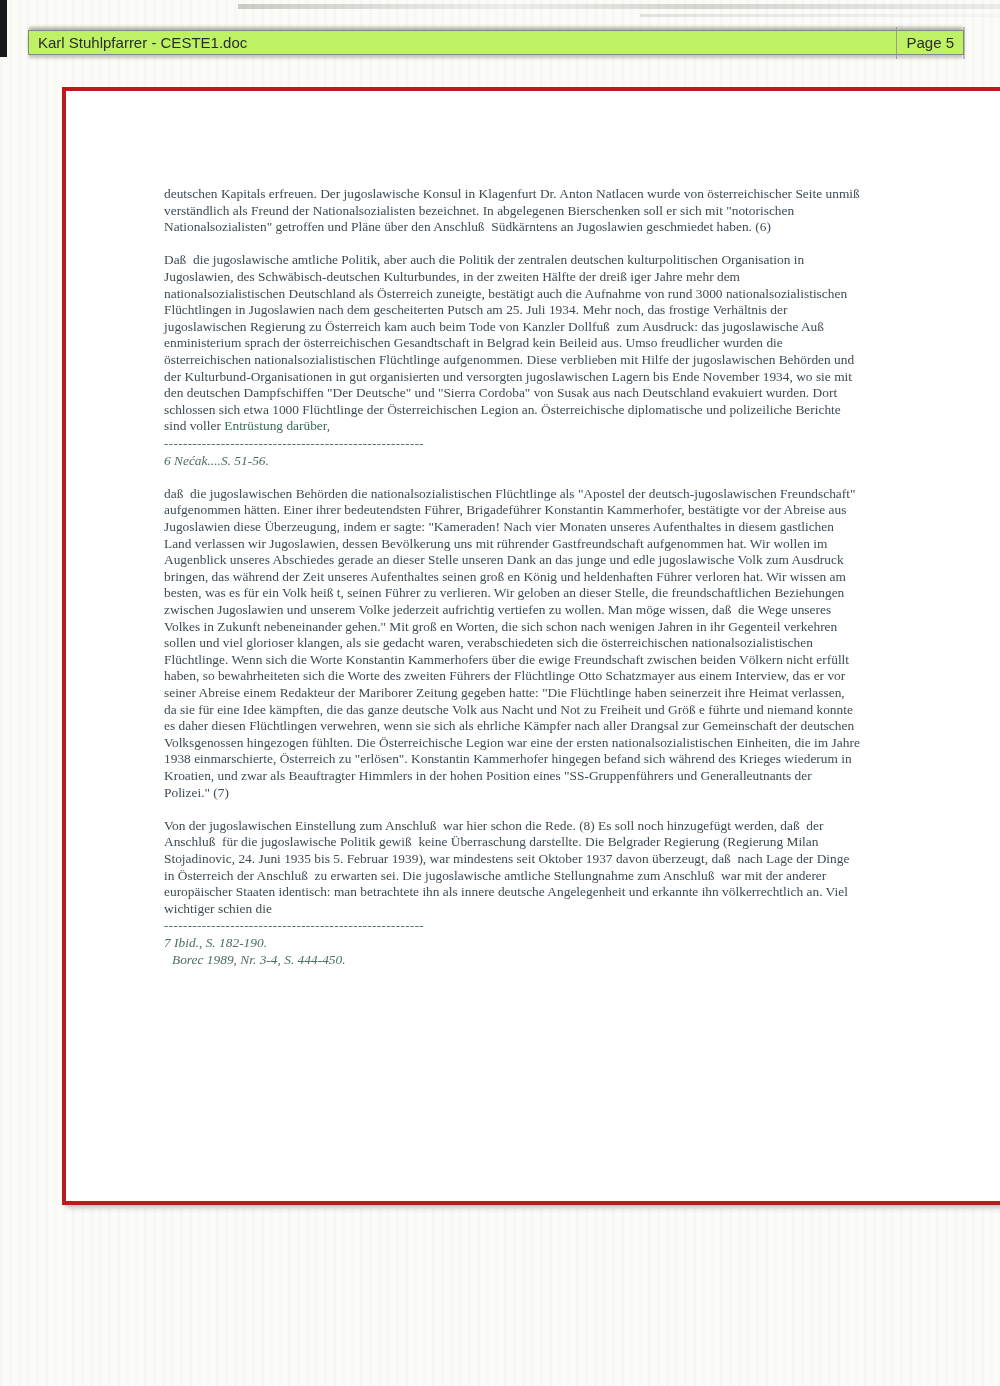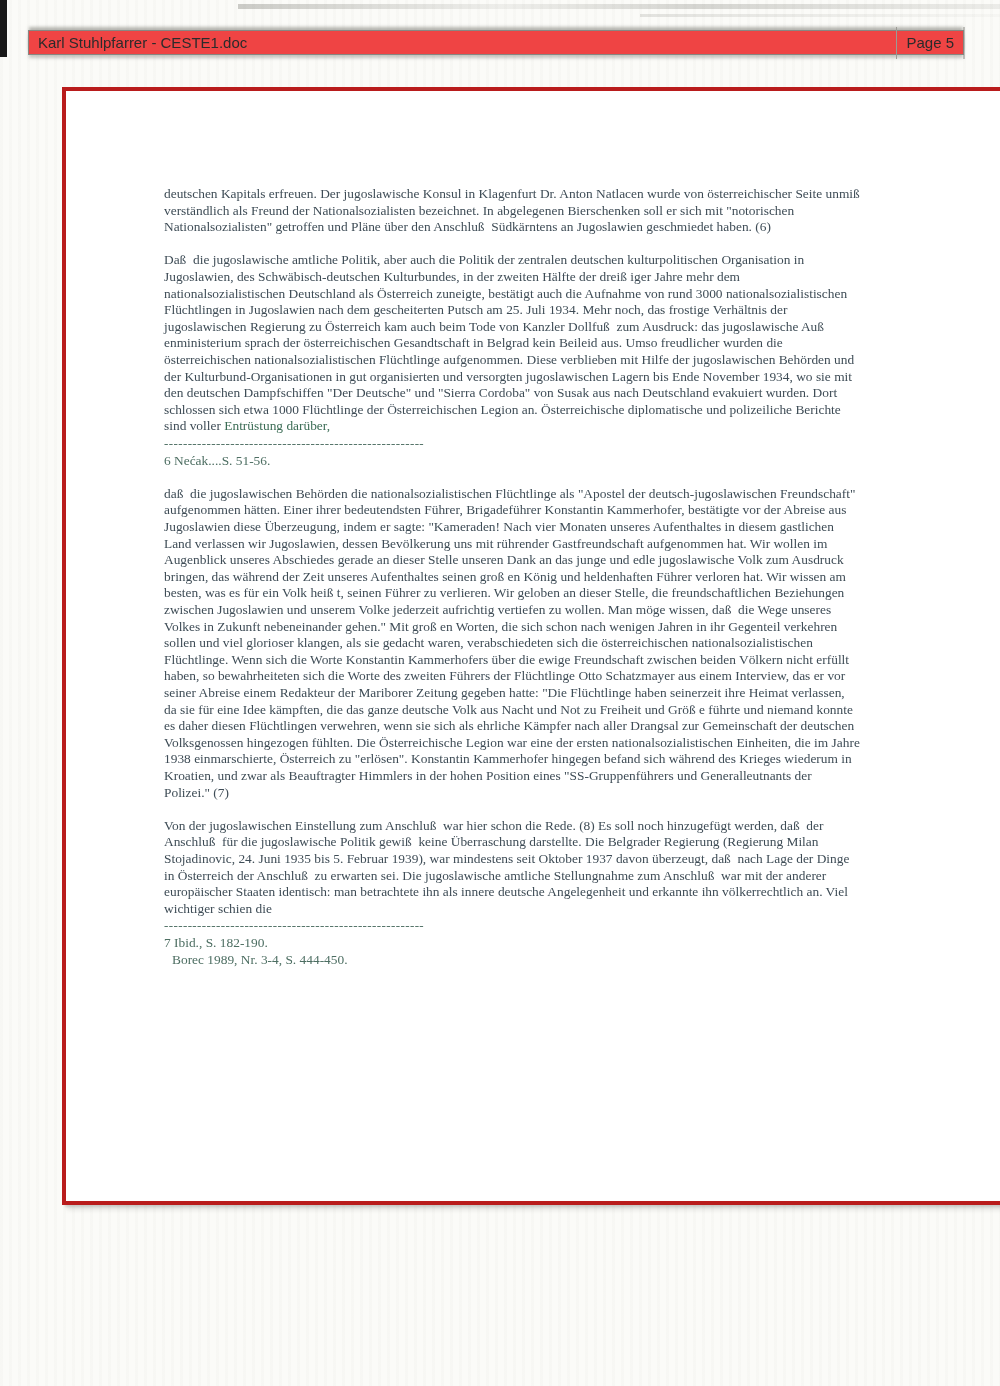--- a/index.html
+++ b/index.html
@@ -16,21 +16,21 @@
     font-family:"Liberation Serif", serif;
   }
   
   .scan-bar{position:absolute;left:0;top:0;width:7px;height:57px;background:#181818;}
   .scan-streak-a{position:absolute;left:238px;top:4px;width:762px;height:5px;
     background:linear-gradient(90deg, rgba(125,125,118,.38), rgba(125,125,118,.10) 35%, rgba(125,125,118,.30) 60%, rgba(125,125,118,.12));}
   .scan-streak-b{position:absolute;left:640px;top:14px;width:360px;height:3px;
     background:linear-gradient(90deg, rgba(125,125,118,.20), rgba(125,125,118,.04));}
   
   .header-bar{
-    position:absolute;left:28px;top:30px;width:936px;height:25px;background:#ef4444;
+    position:absolute;left:28px;top:30px;width:936px;height:25px;background:#bef264;
     border:1px solid #878782;display:flex;align-items:center;box-sizing:border-box;
     box-shadow:0 -4px 3px -1px rgba(125,125,118,.55), 0 4px 3px -1px rgba(145,145,138,.5);
     font-family:"Liberation Sans", sans-serif;font-size:15px;color:#2b2b2b;
   }
   .header-title{flex:1;padding-left:9px;white-space:nowrap;}
   .page-box{
     height:100%;display:flex;align-items:center;padding:16px 9px;box-sizing:border-box;
     border-left:1px solid #9b9b95;box-shadow:2px 0 0 rgba(130,130,124,.45);
   }
   
@@ -42,21 +42,21 @@
   .content{
     position:absolute;left:98px;top:95px;width:696px;
     font-size:13.4px;line-height:16.6px;color:var(--body-text);
     text-align:left;
   }
   p.para{margin:0 0 16.6px 0;white-space:pre-wrap;}
   p.para-tight{margin-bottom:0;margin-top:12px;}
   .highlight{color:var(--highlight-text);}
   .fn-block{margin:0 0 16.4px 0;}
   .fn-sep{color:var(--footnote-text);font-size:13px;line-height:11px;letter-spacing:.4px;margin:3px 0 4px 0;}
-  .fn{color:var(--footnote-text);font-size:13.4px;line-height:16.6px;}
+  .fn{font-style:italic;color:var(--footnote-text);font-size:13.4px;line-height:16.6px;}
   .fn-indent{padding-left:8px;}
 </style>
 </head>
 <body>
 
 <div class="scan-bar"></div>
 <div class="scan-streak-a"></div>
 <div class="scan-streak-b"></div>
 
 <div class="header-bar">

